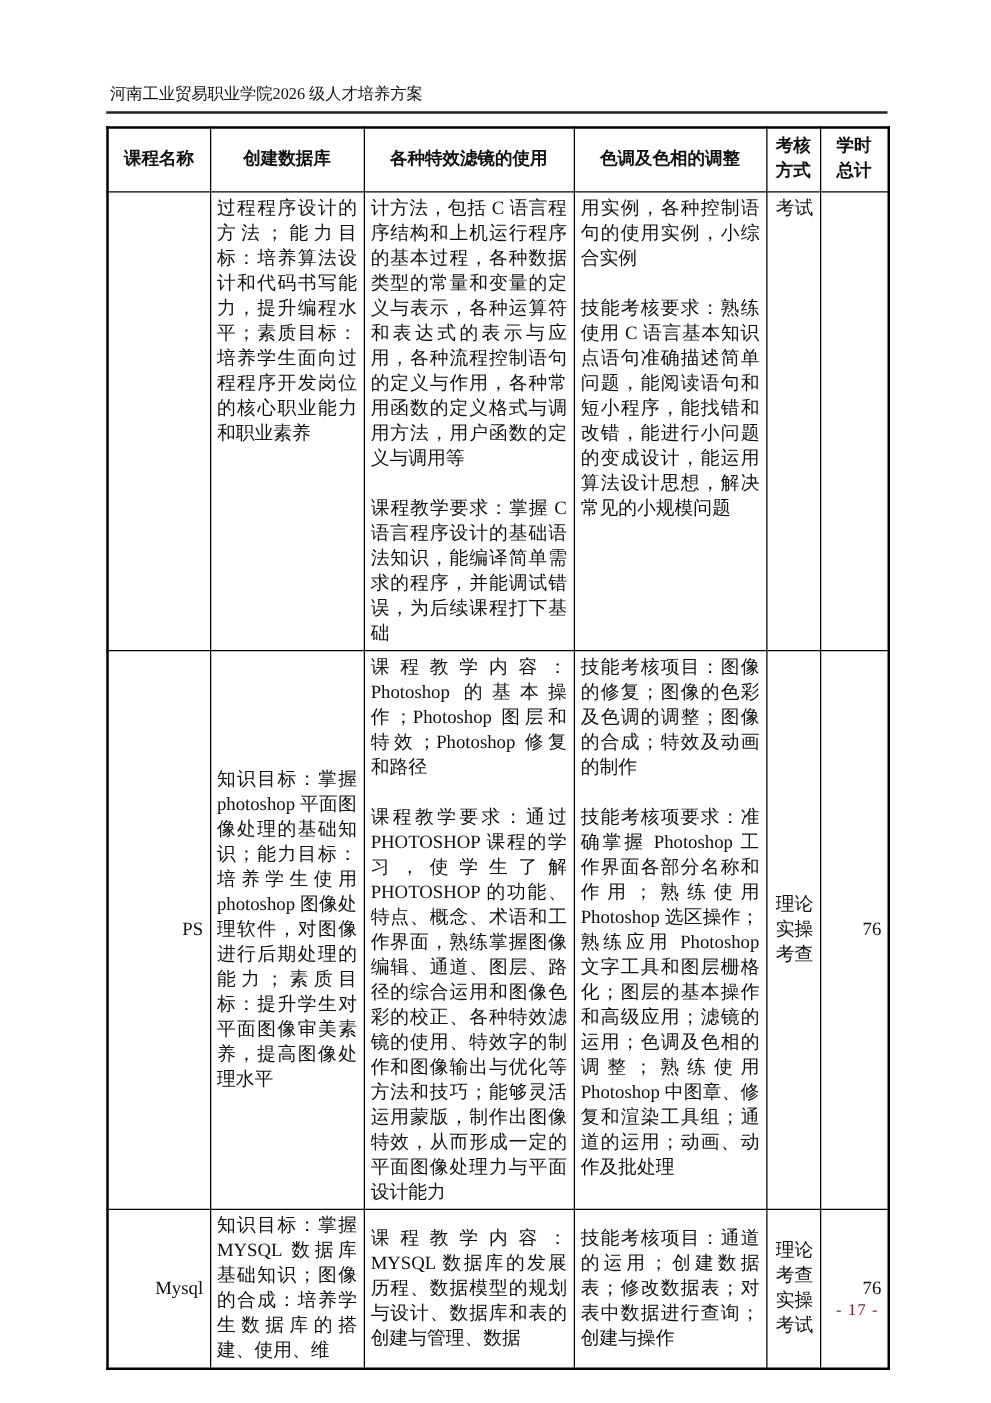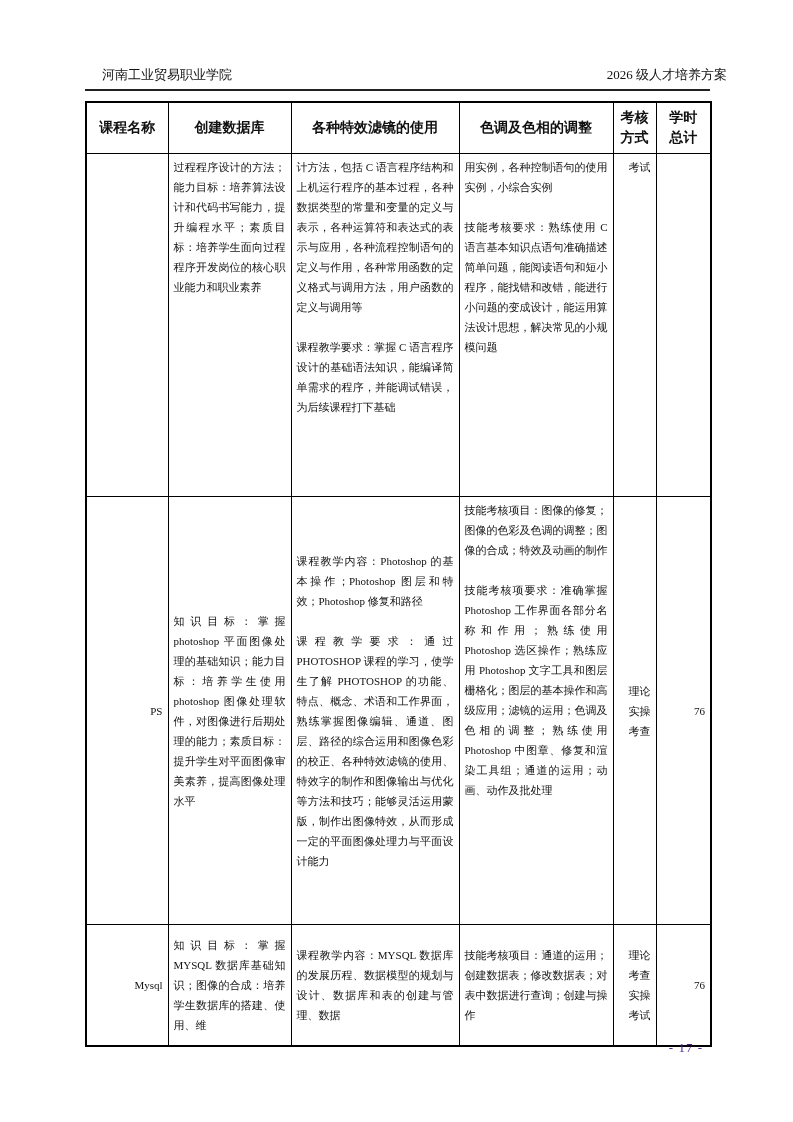--- a/index.html
+++ b/index.html
@@ -5,55 +5,55 @@
   html,body{margin:0;padding:0;}
   body{
     width:793px;height:1122px;
     background:#ffffff;
     position:relative;
     font-family:"Liberation Serif","DejaVu Serif",serif;
     color:#111;
     -webkit-font-smoothing:antialiased;
   }
   .doc-header{
-    position:absolute;left:102px;top:66px;width:625px;
-    display:flex;justify-content:space-between;align-items:flex-end;
+    position:absolute;left:88px;top:66px;width:625px;
+    display:flex;justify-content:flex-start;align-items:flex-end;
     font-size:13px;line-height:18px;
   }
   .header-rule{
     position:absolute;left:85px;top:89px;width:625px;height:0;
     border-top:2px solid #222;
   }
   table.course-table{
     position:absolute;left:85px;top:101px;width:625px;
     border-collapse:collapse;table-layout:fixed;
     border:2px solid #000000;
   }
   .course-table th,.course-table td{
     border:1px solid #000;
     overflow:hidden;
   }
   .course-table th{
     font-size:14px;font-weight:bold;text-align:center;vertical-align:middle;
     padding:2px;line-height:20px;height:46px;
   }
   .course-table td{
-    font-size:11px;line-height:20px;
+    font-size:15px;line-height:20px;
     padding:3px 5px;
   }
   td.txt{text-align:justify;text-justify:inter-character;white-space:pre-line;}
   td.cen{text-align:right;white-space:pre-line;}
   tr.r1 td{vertical-align:top;height:336px;}
   tr.r2 td{vertical-align:middle;height:421px;}
   tr.r3 td{vertical-align:middle;height:114px;}
   col.c1{width:82px;}col.c2{width:123px;}col.c3{width:168px;}
   col.c4{width:154px;}col.c5{width:43px;}col.c6{width:55px;}
   .doc-footer{
     position:absolute;top:1040px;right:90px;
-    font-size:13px;color:#4c1d95;letter-spacing:1px;
+    font-size:13px;color:#7f1d1d;letter-spacing:1px;
   }
 </style>
 </head>
 <body>
 
 <div class="doc-header">
   <span>河南工业贸易职业学院</span>
   <span>2026 级人才培养方案</span>
 </div>
 <div class="header-rule"></div>

